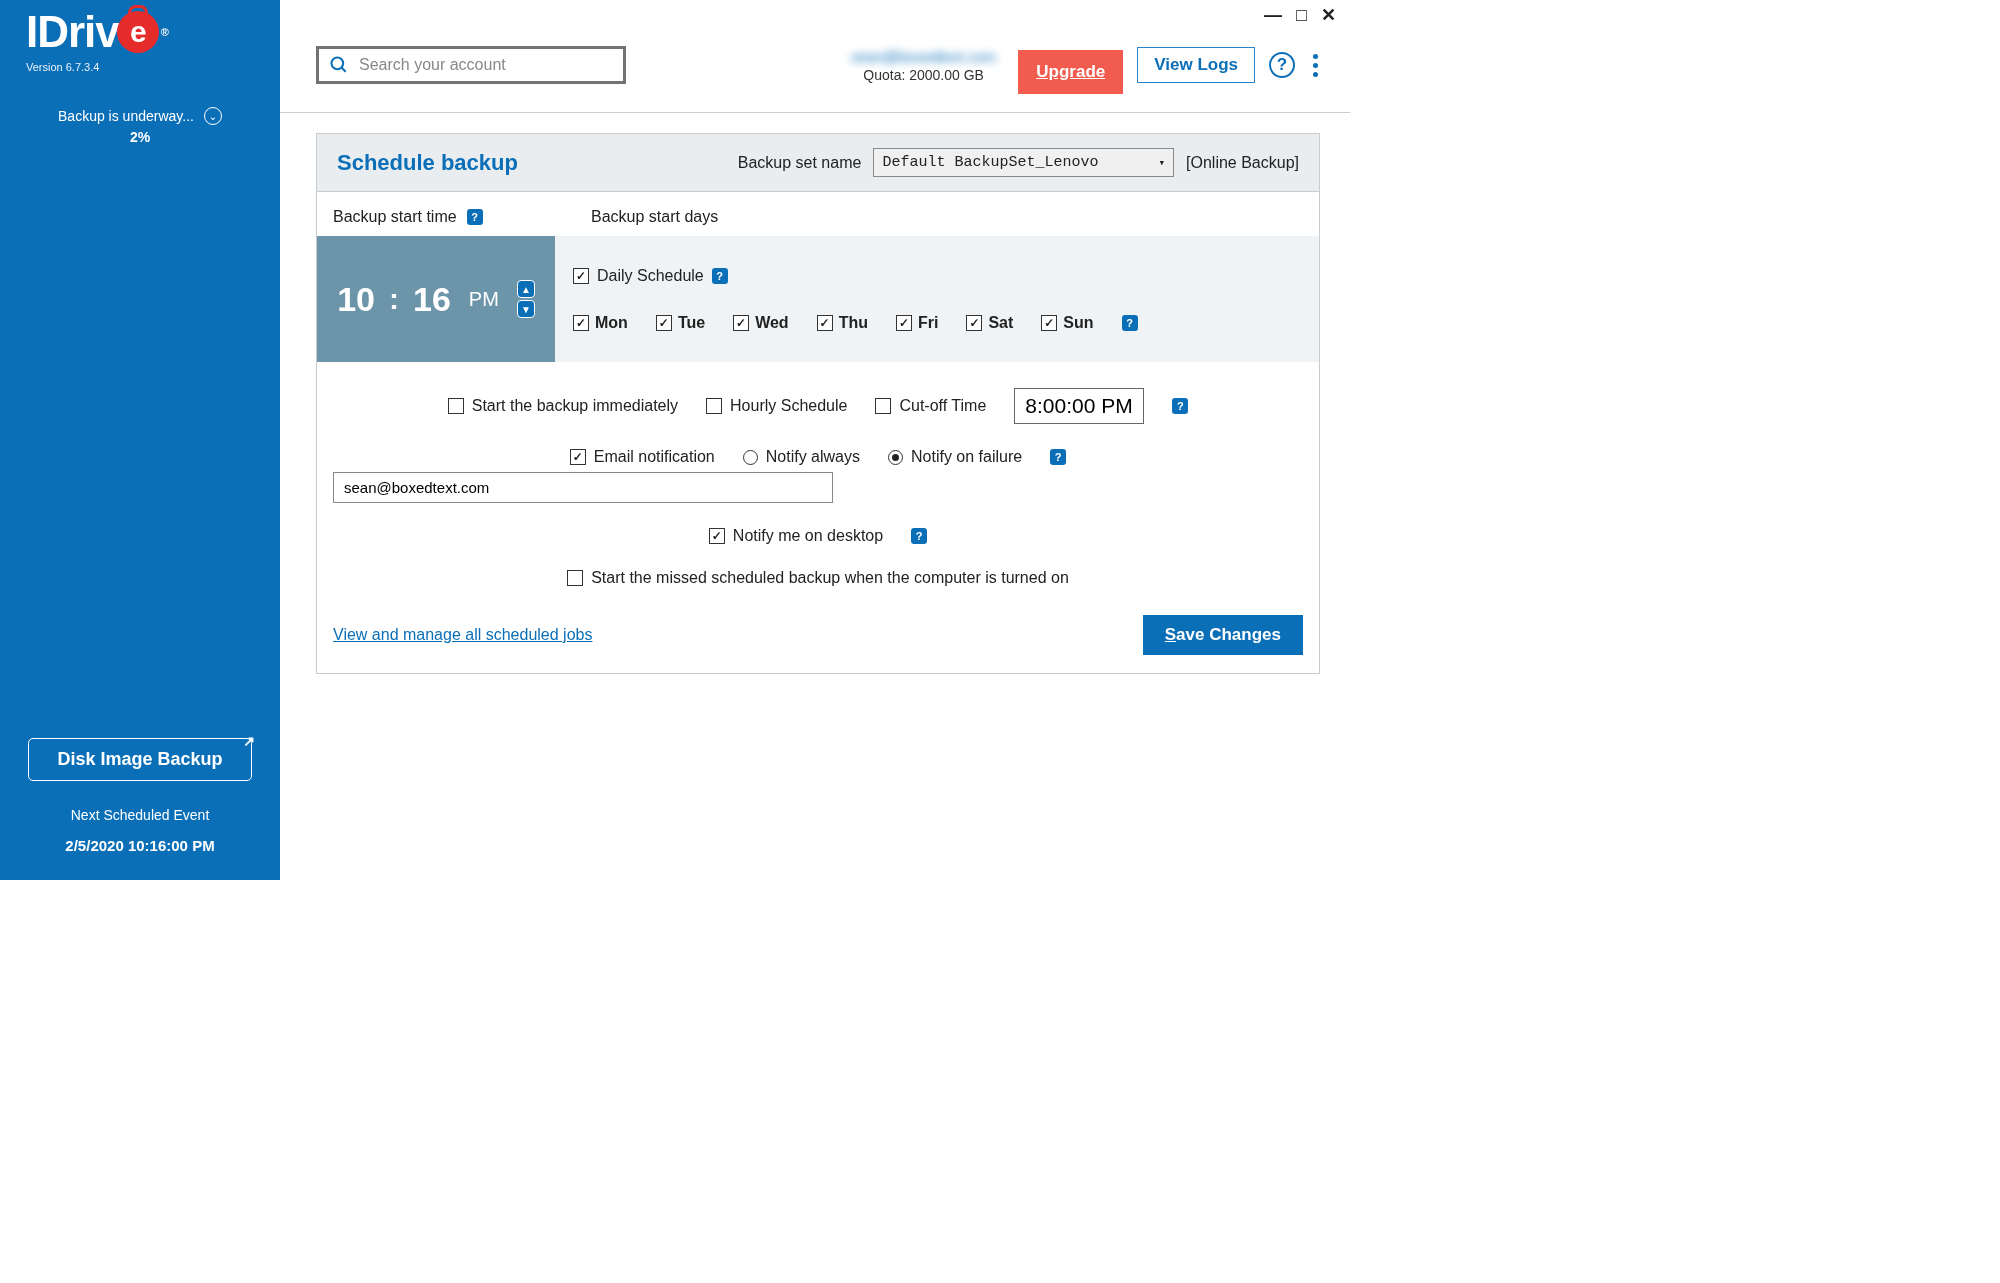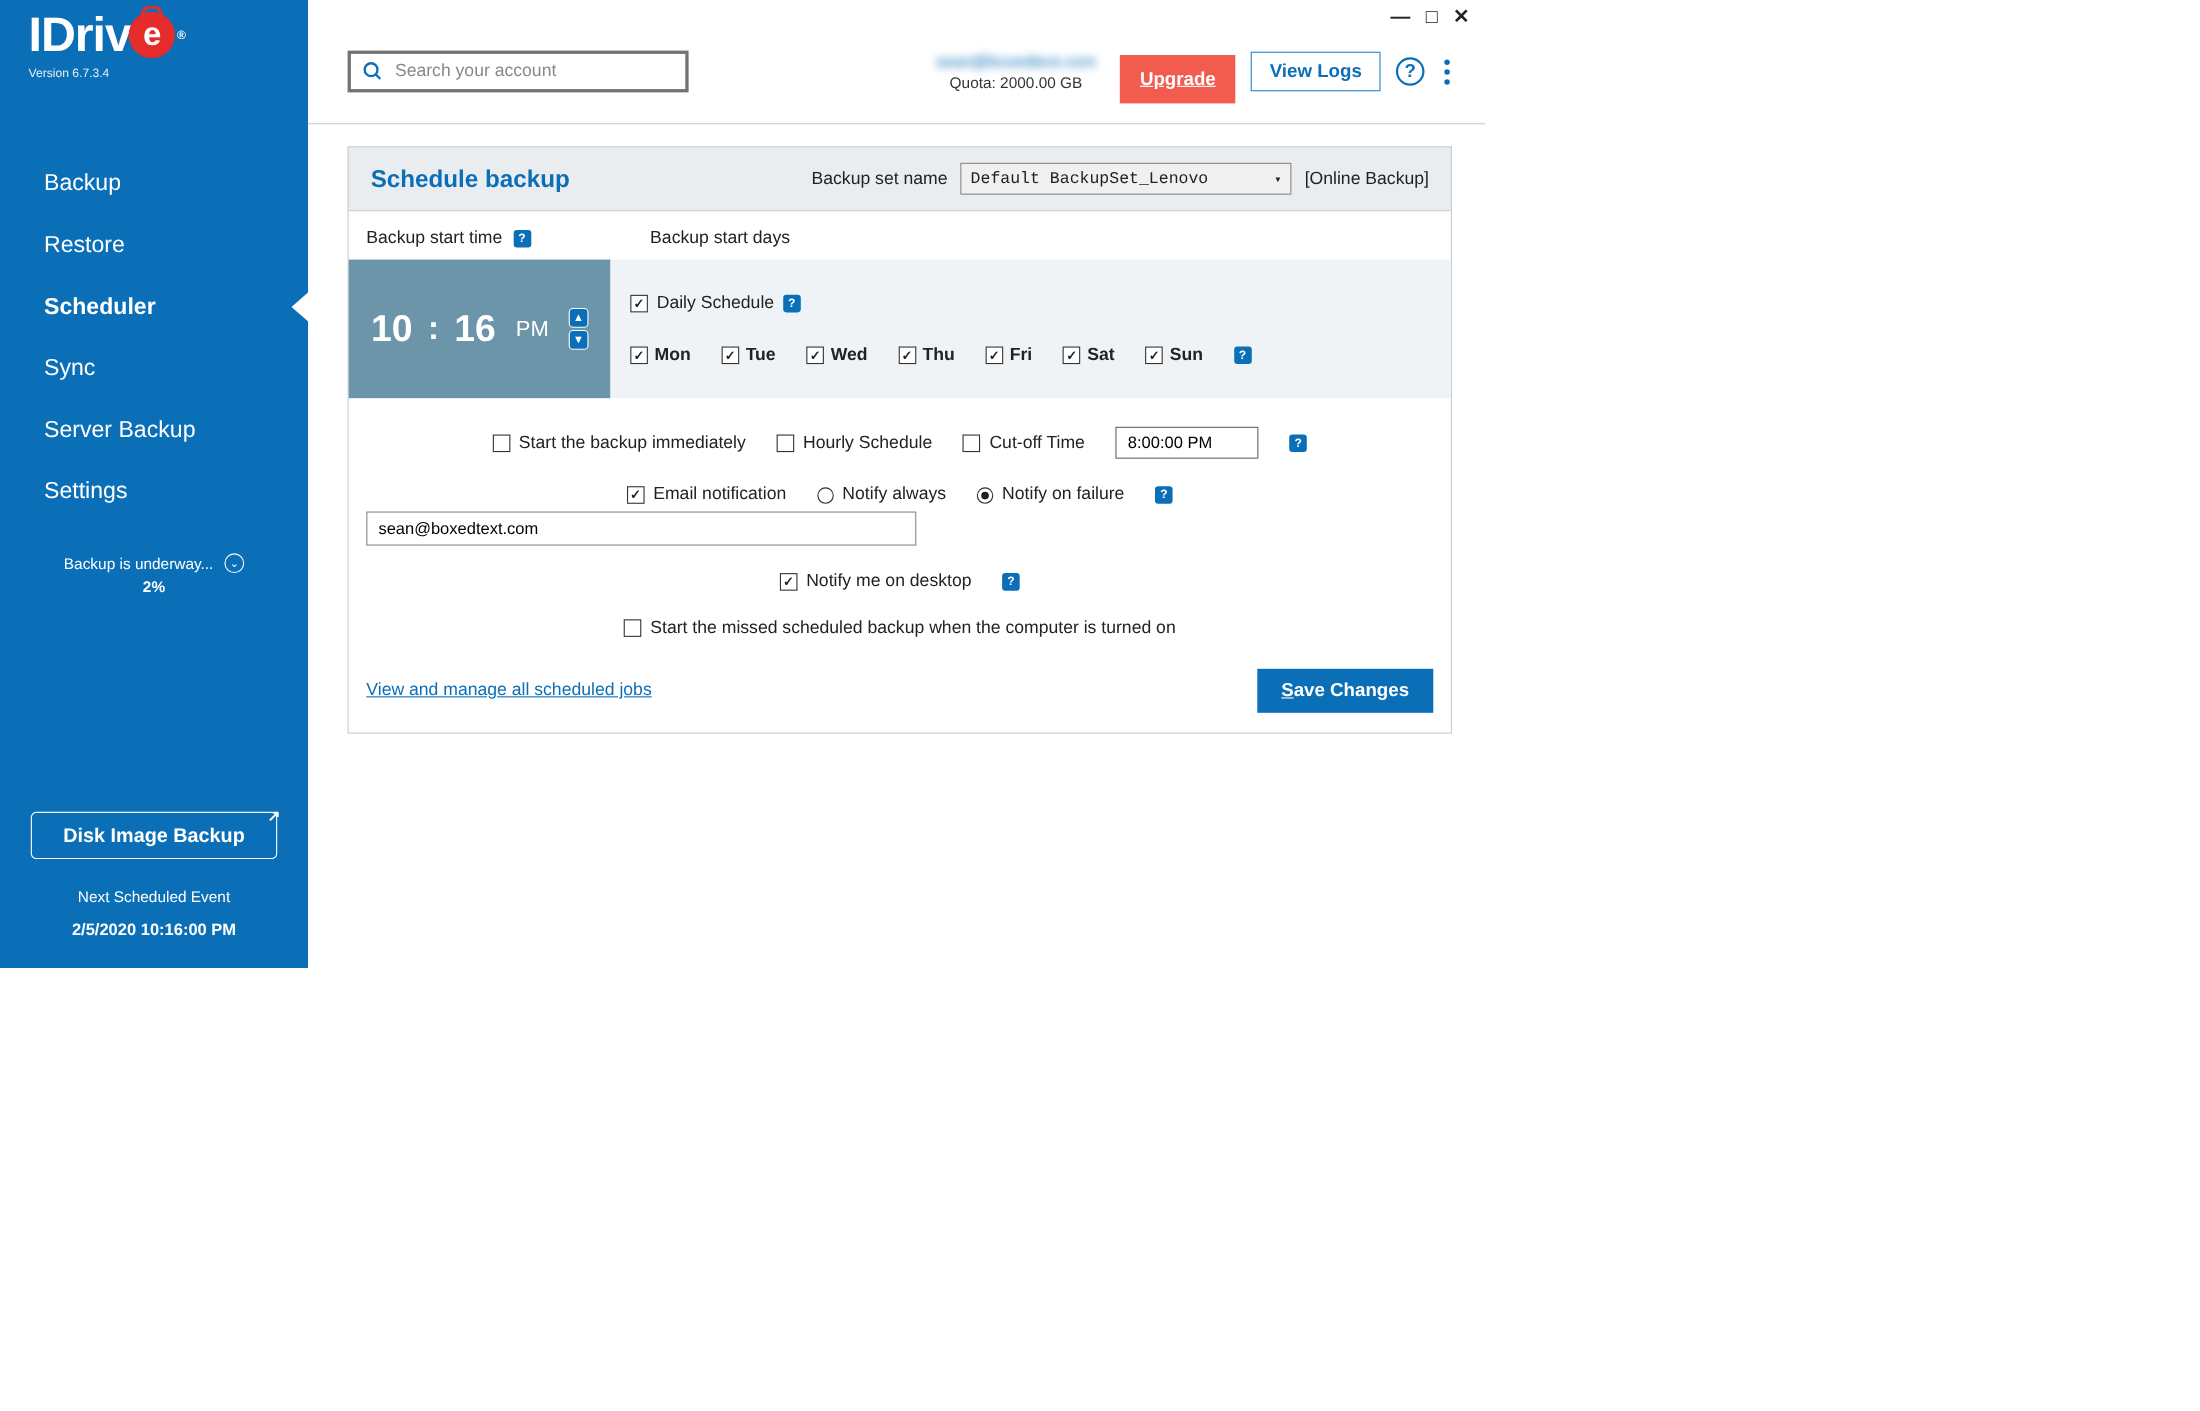--- a/index.html
+++ b/index.html
@@ -83,21 +83,21 @@
 .days-area { flex: 1; background: #f0f3f5; padding: 16px 18px; display: flex; flex-direction: column; justify-content: space-around; }
 .check-row { display: flex; align-items: center; gap: 8px; font-size: 16px; }
 .check-row.days { gap: 28px; flex-wrap: wrap; }
 .chk { width: 16px; height: 16px; border: 1.5px solid #333; display: inline-flex; align-items: center; justify-content: center; font-size: 12px; cursor: pointer; background: #fff; }
 .chk.checked::after { content: "✓"; font-weight: bold; }
 .day-item { display: inline-flex; align-items: center; gap: 6px; font-weight: bold; }
 
 .options-area { padding: 26px 16px 16px; display: flex; flex-direction: column; gap: 24px; }
 .opt-row { display: flex; align-items: center; gap: 28px; font-size: 16px; flex-wrap: wrap; justify-content: center; }
 .opt-item { display: inline-flex; align-items: center; gap: 8px; }
-.cutoff-input { border: 1px solid #666; padding: 5px 10px; width: 130px; font-size: 15px; }
+.cutoff-input { border: 1px solid #666; padding: 5px 10px; width: 130px; font-size: 21px; }
 .radio { width: 15px; height: 15px; border: 1.5px solid #333; border-radius: 50%; display: inline-flex; align-items: center; justify-content: center; cursor: pointer; }
 .radio.checked::after { content: ""; width: 7px; height: 7px; background: #222; border-radius: 50%; }
 .email-input { border: 1px solid #888; padding: 6px 10px; width: 500px; font-size: 15px; color: #000000; margin-top: 6px; display: block; }
 
 .help-icon { width: 16px; height: 16px; background: #0b6fb8; color: #fff; border-radius: 3px; display: inline-flex; align-items: center; justify-content: center; font-size: 11px; font-weight: bold; cursor: pointer; }
 
 .panel-footer { display: flex; align-items: center; padding: 12px 16px 18px; }
 .link { color: #0b6fb8; text-decoration: underline; font-size: 16px; cursor: pointer; }
 .save-btn { margin-left: auto; background: #0b6fb8; color: #fff; border: none; padding: 10px 22px; font-size: 17px; font-weight: bold; cursor: pointer; }
 .save-btn span { text-decoration: underline; }
@@ -115,28 +115,20 @@
   <aside class="sidebar">
     <div class="logo-area">
       <div class="logo-text">
         <span class="i">IDriv</span>
           <span class="logo-e">e</span>
           <span class="logo-reg">®</span>
       </div>
       <div class="version">Version  6.7.3.4</div>
     </div>
 
-    <nav class="nav">
-      <div class="nav-item">Backup</div>
-      <div class="nav-item">Restore</div>
-      <div class="nav-item active">Scheduler</div>
-      <div class="nav-item">Sync</div>
-      <div class="nav-item">Server Backup</div>
-      <div class="nav-item">Settings</div>
-    </nav>
 
     <div class="status-area">
       <div class="status-row">
         <span>Backup is underway...</span>
         <span class="chevron-circle">⌄</span>
       </div>
       <div class="status-pct">2%</div>
     </div>
 
     <div class="bottom-area">

